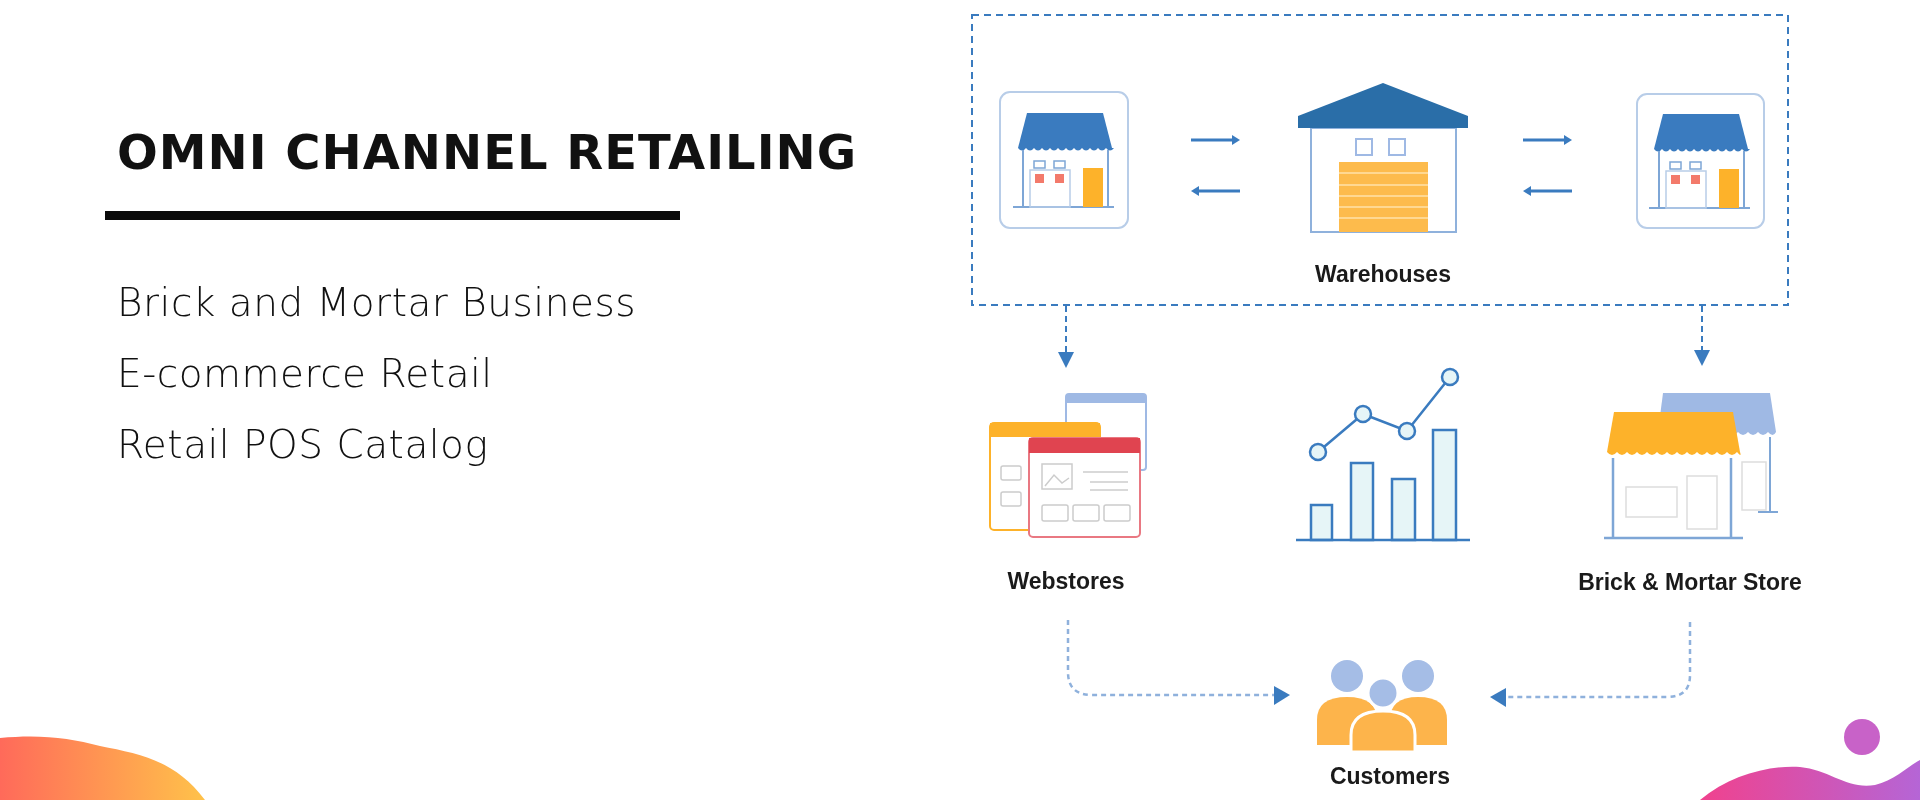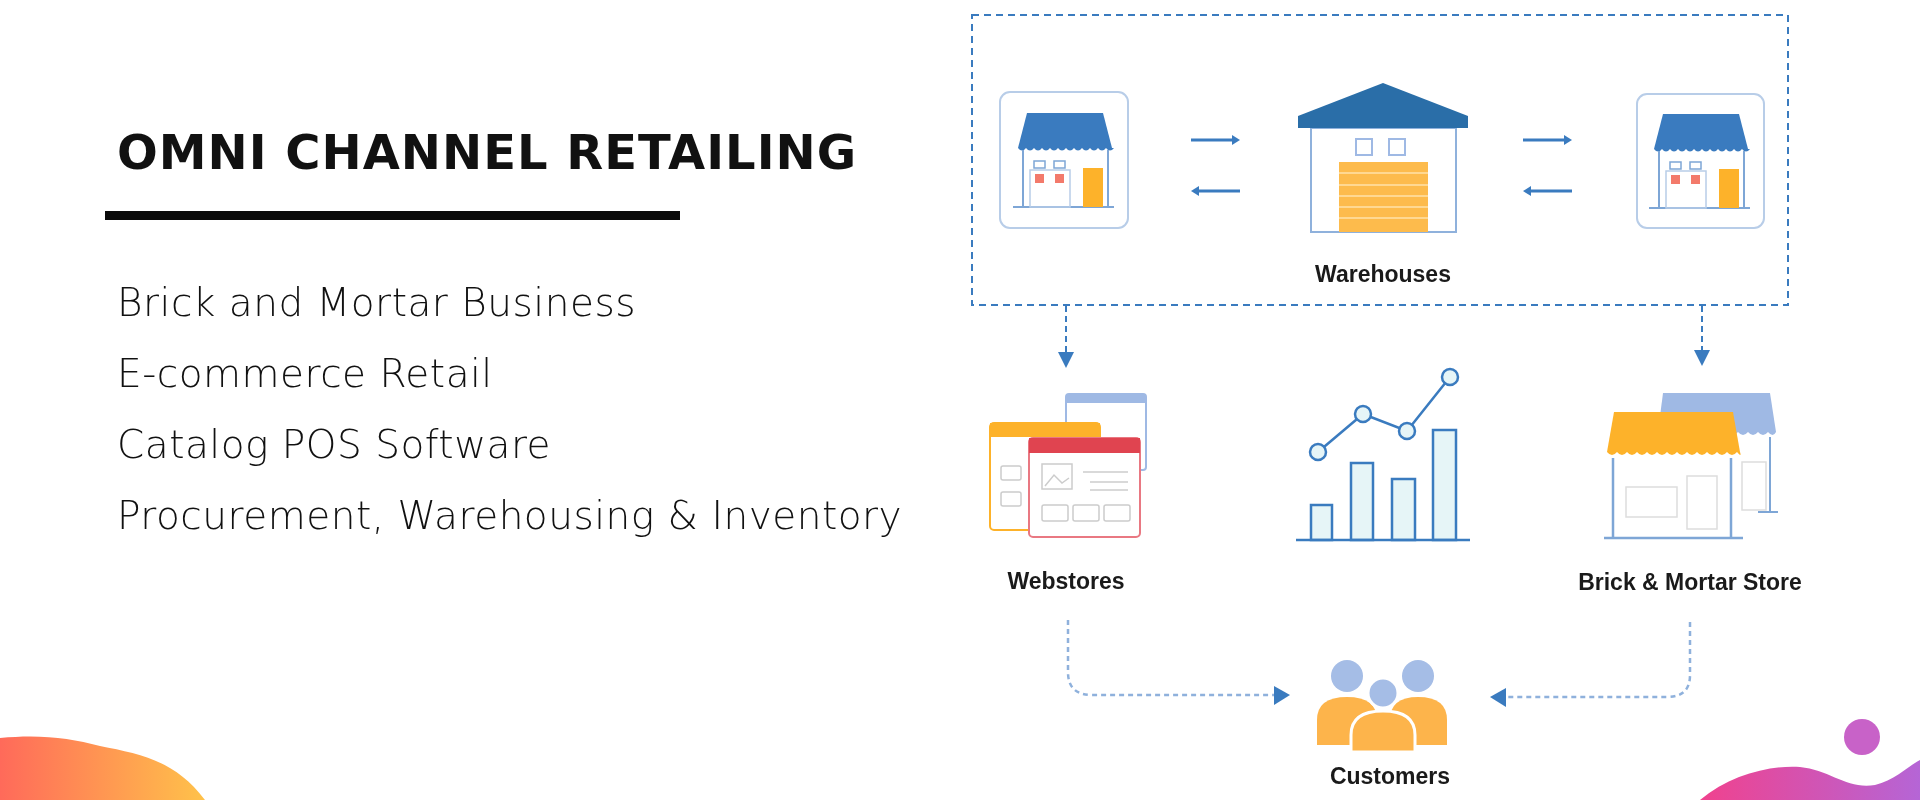--- a/index.html
+++ b/index.html
@@ -31,22 +31,21 @@
 </style>
 </head>
 <body>
 
 <h1 class="title">OMNI CHANNEL RETAILING</h1>
 <div class="title-rule"></div>
 
 <ul class="features">
   <li>Brick and Mortar Business</li>
   <li>E-commerce Retail</li>
-  <li>Catalog POS Software</li>
-  <li>Procurement, Warehousing &amp; Inventory</li>
+  <li>Retail POS Catalog</li>
 </ul>
 
 <svg class="diagram" viewBox="0 0 1920 800" xmlns="http://www.w3.org/2000/svg">
   <defs>
     <linearGradient id="gl" x1="0" y1="0" x2="1" y2="0">
       <stop offset="0" stop-color="#ff6a5a"></stop>
       <stop offset="1" stop-color="#ffc24a"></stop>
     </linearGradient>
     <linearGradient id="gr" x1="0" y1="0" x2="1" y2="0">
       <stop offset="0" stop-color="#f0428e"></stop>

